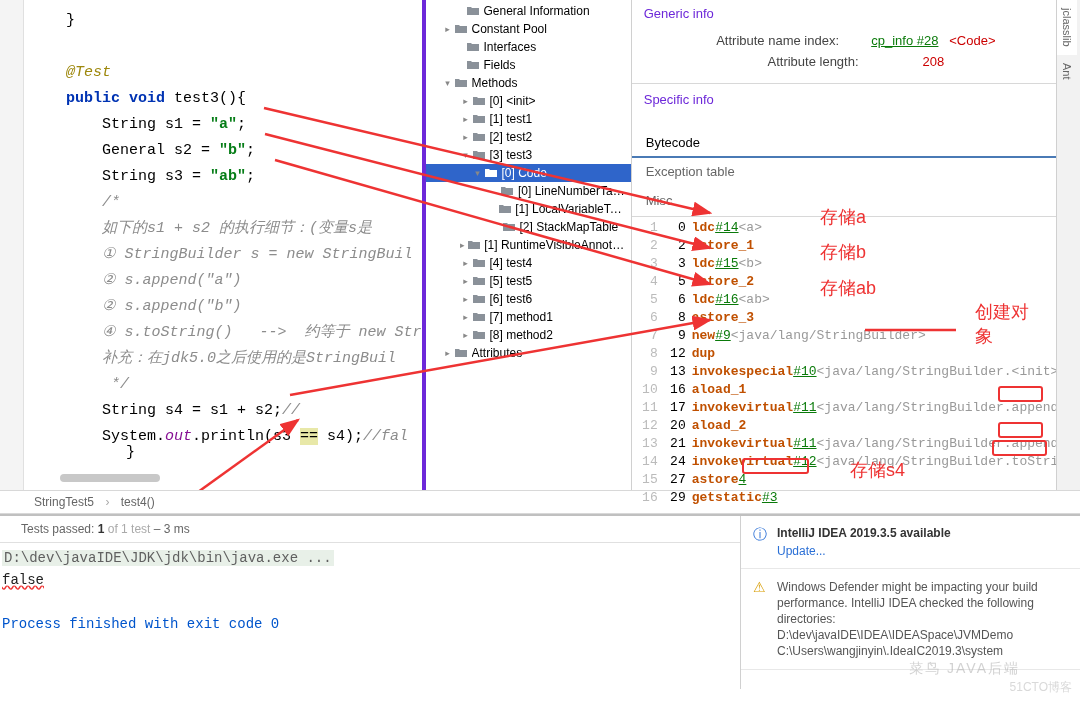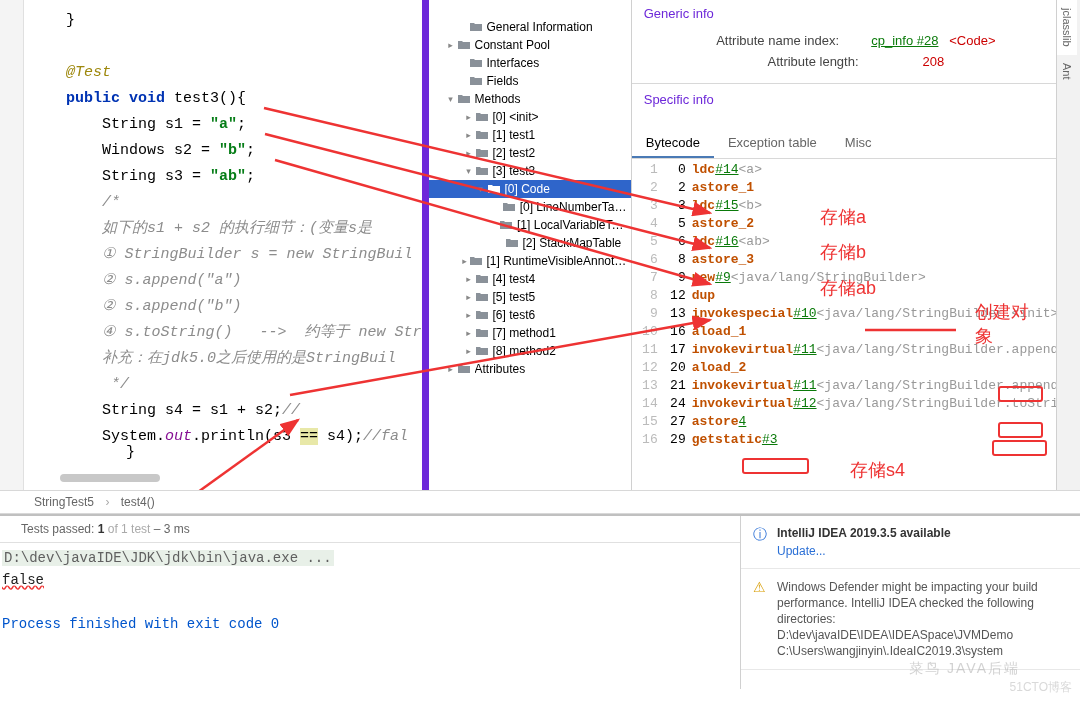--- a/index.html
+++ b/index.html
@@ -14,42 +14,42 @@
     .kw { color: #0033b3; font-weight: bold; }
     .ann { color: #9e880d; font-style: italic; }
     .str { color: #067d17; font-weight: bold; }
     .comment { color: #8c8c8c; font-style: italic; }
     .field { color: #871094; font-style: italic; }
     .hl-yellow { background: #e8e8a8; }
     .close-brace { position: absolute; top: 440px; left: 90px; }
     .scroll-thumb { position: absolute; bottom: 8px; left: 60px; width: 100px; height: 8px; background: #c8c8c8; border-radius: 4px; }
     
     
-    .tree-panel { width: 248px; background: #fff; border-left: 7px solid #6d28d9; border-right: 1px solid #d0d0d0; padding: 18px 0; font-size: 12px; overflow: hidden; }
+    .tree-panel { width: 248px; background: #fff; border-left: 4px solid #6d28d9; border-right: 1px solid #d0d0d0; padding: 2px 0; font-size: 12px; overflow: hidden; }
     .tree-item { display: flex; align-items: center; padding: 2px 4px; height: 18px; cursor: pointer; white-space: nowrap; }
     .tree-item.selected { background: #2f65ca; color: #fff; }
     .tree-indent { display: inline-block; }
     .tree-arrow { width: 12px; display: inline-block; color: #888; font-size: 9px; text-align: center; }
     .tree-icon { width: 14px; height: 12px; margin-right: 4px; display: inline-flex; align-items: center; justify-content: center; }
     .folder-icon { color: #666; }
     .tree-item.selected .folder-icon { color: #fff; }
     .tree-label { overflow: hidden; text-overflow: ellipsis; }
     
     
     .right-panel { flex: 1; background: #fff; padding: 0; font-size: 13px; }
     .info-section { padding: 6px 12px; }
     .section-title { color: #6d28d9; font-weight: normal; margin-bottom: 12px; }
     .info-row { display: flex; margin: 6px 8px; justify-content: center; }
     .info-label { width: 155px; color: #444; }
     .info-value { color: #444; }
     .link-green { color: #0a7a0a; text-decoration: underline; }
     .red-text { color: #c00; }
     .hr { border: none; border-top: 1px solid #d8d8d8; margin: 2px 0; }
     
-    .tab-bar { display: flex; border-bottom: 1px solid #d8d8d8; margin: 4px 0 0 0; }
+    .tab-bar { display: flex; border-bottom: 1px solid #d8d8d8; margin: 4px 0 0 0; flex-direction: column; }
     .tab { padding: 6px 14px; color: #666; border-bottom: 2px solid transparent; cursor: pointer; }
     .tab.active { color: #000; border-bottom-color: #4a7ab5; }
     
     .bytecode-list { font-family: 'Consolas', 'Courier New', monospace; font-size: 13px; line-height: 18px; padding: 2px 6px; position: relative; }
     .bc-line { display: flex; white-space: nowrap; }
     .bc-ln { width: 20px; text-align: right; color: #bbb; margin-right: 6px; }
     .bc-offset { width: 22px; text-align: right; color: #000; margin-right: 6px; }
     .bc-op { color: #c05000; font-weight: bold; }
     .bc-link { color: #0a7a0a; text-decoration: underline; }
     .bc-extra { color: #999; }
@@ -98,21 +98,21 @@
 
 <div class="main-container">
 
   <div class="code-editor">
     <div class="gutter"></div>
     <div class="code-line">    }</div>
     <div class="code-line"> </div>
     <div class="code-line">    <span class="ann">@Test</span></div>
     <div class="code-line">    <span class="kw">public</span> <span class="kw">void</span><span> test3(){</span></div>
     <div class="code-line">        <span>String s1 = </span><span class="str">"a"</span><span>;</span></div>
-    <div class="code-line">        <span>Windows s2 = </span><span class="str">"b"</span><span>;</span></div>
+    <div class="code-line">        <span>General s2 = </span><span class="str">"b"</span><span>;</span></div>
     <div class="code-line">        <span>String s3 = </span><span class="str">"ab"</span><span>;</span></div>
     <div class="code-line">        <span class="comment">/*</span></div>
     <div class="code-line">        <span class="comment">如下的s1 + s2 的执行细节：(变量s是</span></div>
     <div class="code-line">        <span class="comment">① StringBuilder s = new StringBuil</span></div>
     <div class="code-line">        <span class="comment">② s.append("a")</span></div>
     <div class="code-line">        <span class="comment">② s.append("b")</span></div>
     <div class="code-line">        <span class="comment">④ s.toString()   --&gt;  约等于 new Str</span></div>
     <div class="code-line">        <span class="comment">补充：在jdk5.0之后使用的是StringBuil</span></div>
     <div class="code-line">        <span class="comment"> */</span></div>
     <div class="code-line">        <span>String s4 = s1 + s2;</span><span class="comment">//</span></div>

